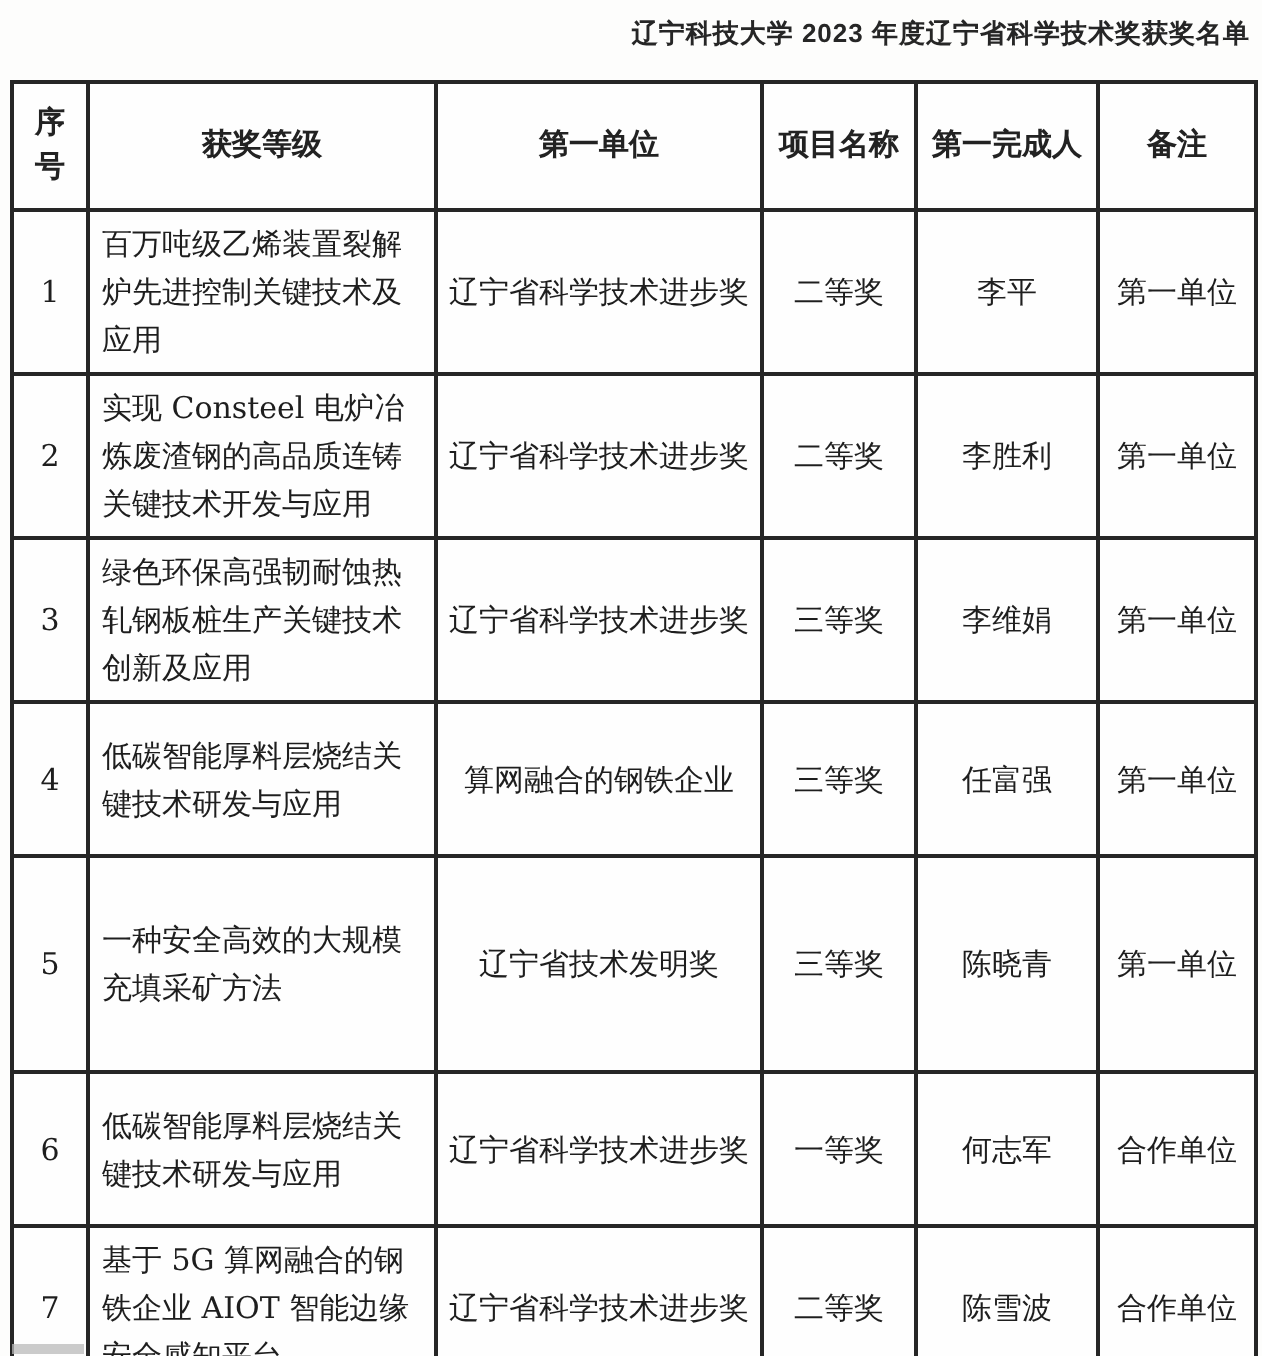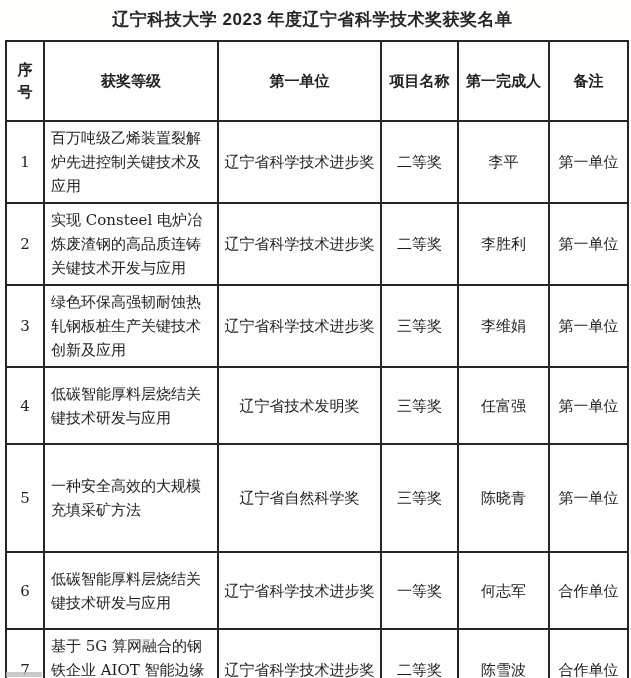--- a/index.html
+++ b/index.html
@@ -13,24 +13,24 @@
     background: #fdfdfc;
     font-family: "DejaVu Serif", serif;
     color: #1e1e1e;
     overflow: hidden;
   }
   .doc-title {
     position: absolute;
     top: 8px;
     left: 0;
     width: 625px;
-    text-align: center;
+    text-align: right;
     font-family: "Liberation Sans", sans-serif;
     font-weight: bold;
-    font-size: 17px;
+    font-size: 13px;
     letter-spacing: 0.5px;
     color: #262626;
   }
   table.award-table {
     position: absolute;
     left: 5px;
     top: 40px;
     width: 622px;
     border-collapse: collapse;
     table-layout: fixed;
@@ -43,21 +43,21 @@
   .award-table col.c-note   { width: 79px; }
 
   .award-table th, .award-table td {
     border: 2px solid #262626;
     vertical-align: middle;
     text-align: center;
     padding: 2px 4px;
     background: #fefefe;
     overflow: hidden;
   }
-  .award-table thead tr { height: 80px; }
+  .award-table thead tr { height: 64px; }
   .award-table th {
     font-family: "Liberation Sans", sans-serif;
     font-weight: bold;
     font-size: 15px;
     color: #222222;
     line-height: 22px;
   }
   .award-table td {
     font-size: 15px;
     line-height: 24px;
@@ -131,29 +131,29 @@
     <td class="cell-no">3</td>
     <td class="cell-project">绿色环保高强韧耐蚀热轧钢板桩生产关键技术创新及应用</td>
     <td class="cell-award">辽宁省科学技术进步奖</td>
     <td class="cell-grade">三等奖</td>
     <td class="cell-person">李维娟</td>
     <td class="cell-note">第一单位</td>
   </tr>
       <tr>
     <td class="cell-no">4</td>
     <td class="cell-project">低碳智能厚料层烧结关键技术研发与应用</td>
-    <td class="cell-award">辽宁省技术发明奖</td>
+    <td class="cell-award">算网融合的钢铁企业</td>
     <td class="cell-grade">三等奖</td>
     <td class="cell-person">任富强</td>
     <td class="cell-note">第一单位</td>
   </tr>
       <tr>
     <td class="cell-no">5</td>
     <td class="cell-project">一种安全高效的大规模充填采矿方法</td>
-    <td class="cell-award">辽宁省自然科学奖</td>
+    <td class="cell-award">辽宁省技术发明奖</td>
     <td class="cell-grade">三等奖</td>
     <td class="cell-person">陈晓青</td>
     <td class="cell-note">第一单位</td>
   </tr>
       <tr>
     <td class="cell-no">6</td>
     <td class="cell-project">低碳智能厚料层烧结关键技术研发与应用</td>
     <td class="cell-award">辽宁省科学技术进步奖</td>
     <td class="cell-grade">一等奖</td>
     <td class="cell-person">何志军</td>

